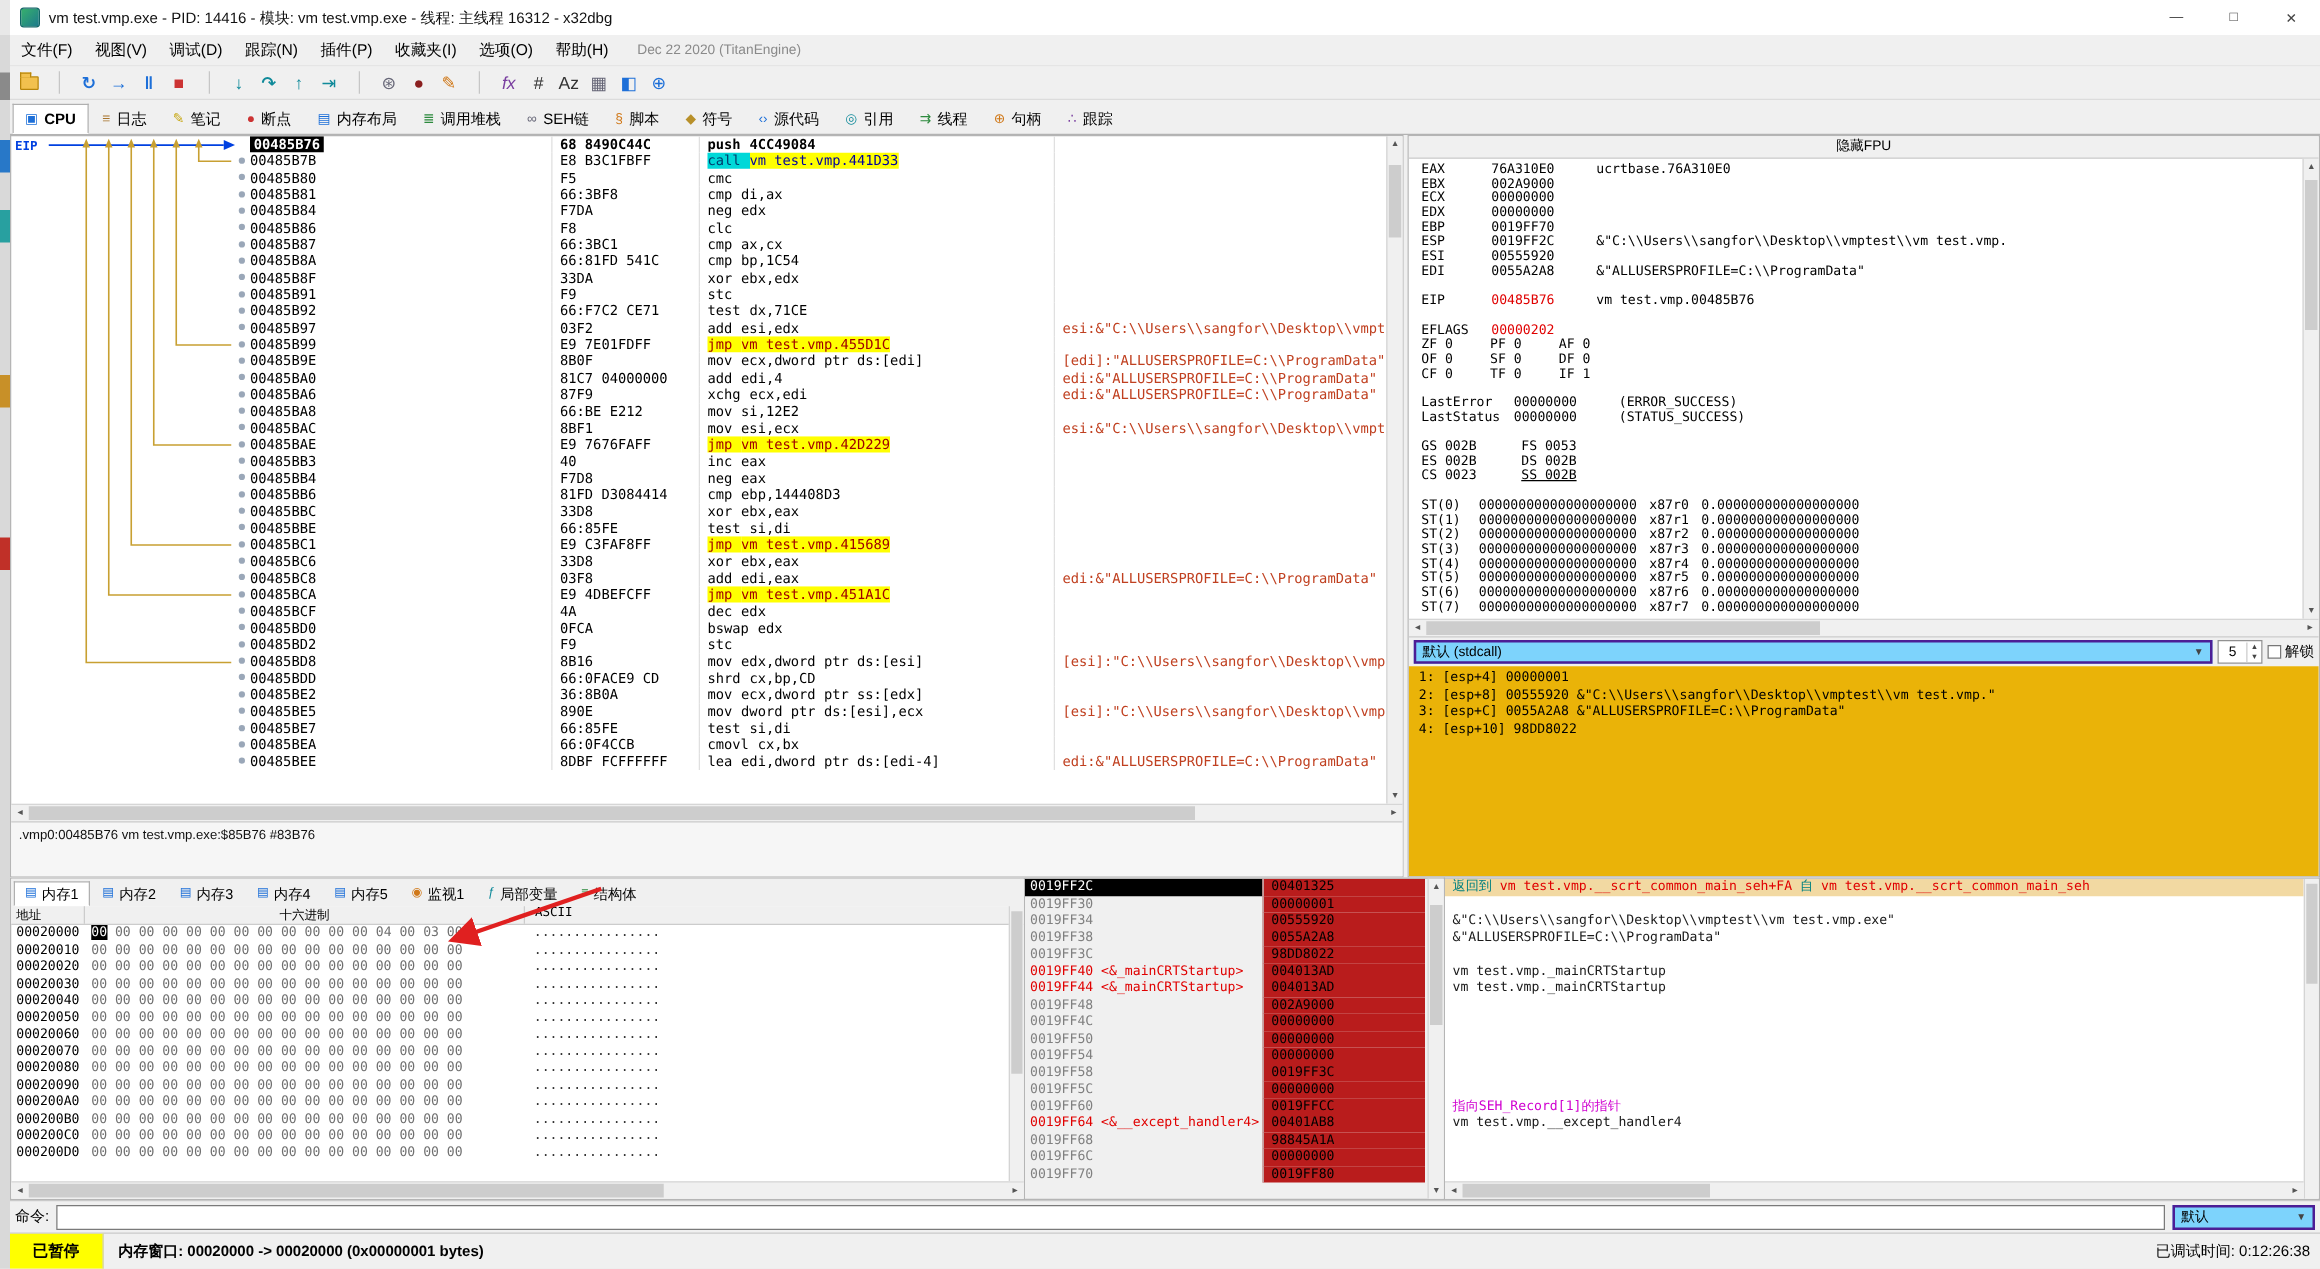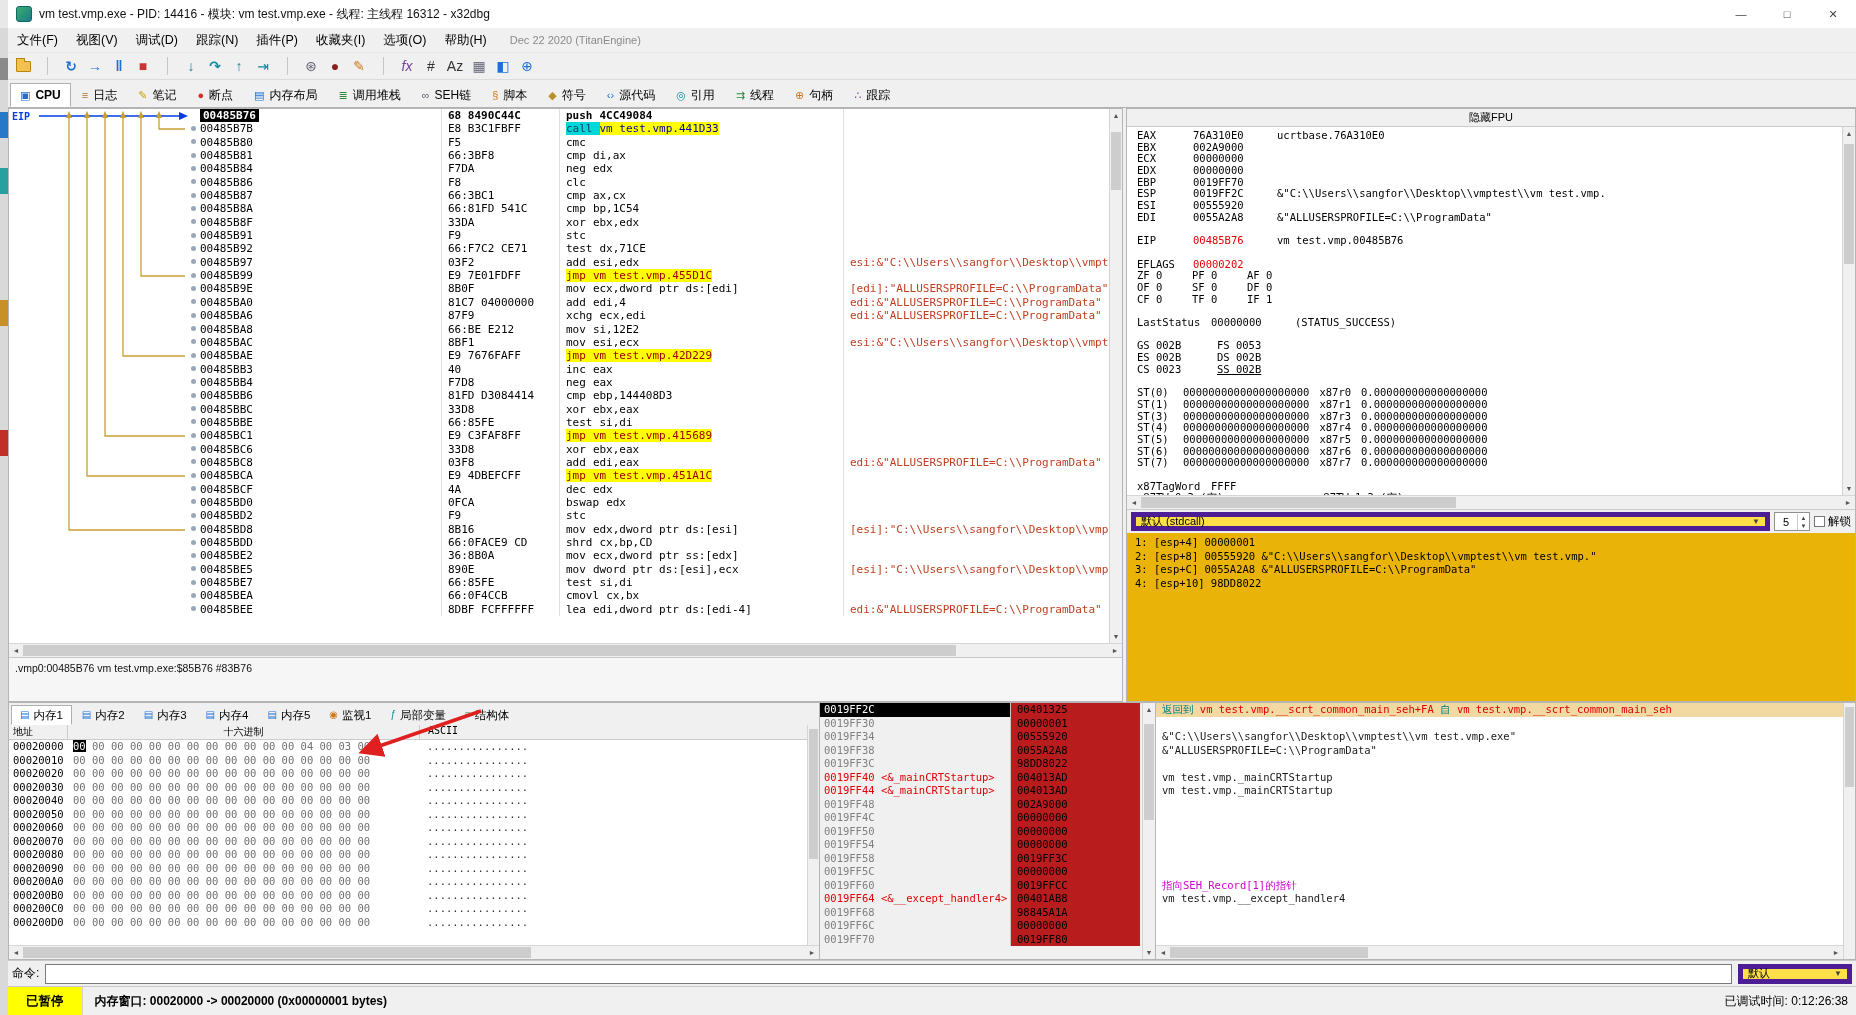--- a/index.html
+++ b/index.html
@@ -88,21 +88,21 @@
   .rn2{display:inline-block;min-width:74px}
   .rv{display:inline-block;min-width:84px}
   .red{color:#e00000}
   .fl{display:inline-block;width:55px}
   .fl2{display:inline-block;width:80px}
   .uline{text-decoration:underline}
   .stn{display:inline-block;width:46px}
   .sth{margin-right:10px}.str{margin-right:10px}
   .twa{display:inline-block;width:180px}
   .argsbar{height:24px;background:#f0f0f0;border-top:1px solid #ccc;display:flex;align-items:center;padding:0 4px;gap:4px;flex:none}
-  .combo{background:#fde047;border:5px solid #4c1d95;height:19px;display:flex;align-items:center;padding:0 5px;font-size:11px;gap:6px}
+  .combo{background:#7dd3fc;border:2px solid #4c1d95;height:19px;display:flex;align-items:center;padding:0 5px;font-size:11px;gap:6px}
   .carr{font-size:8px;color:#444;margin-left:auto}
   .argscombo{flex:1}
   .spinner{width:36px;height:19px;background:#fff;border:1px solid #919191;display:flex;align-items:center}
   .spinner .num{flex:1;text-align:center;font-size:11px}
   .spinarrows{width:12px;display:flex;flex-direction:column;border-left:1px solid #ccc;font-size:6px;color:#444;text-align:center;line-height:8px}
   .chk{display:flex;align-items:center;gap:3px;font-size:11.5px}
   .chkbox{width:11px;height:11px;border:1px solid #777;background:#fff;display:inline-block}
   .argsrows{background:#eab308;padding:3px 0 0 8px;font-family:"DejaVu Sans Mono","Liberation Mono",monospace;font-size:10.5px;flex:1}
   .arow{height:13.5px;line-height:13.5px;white-space:nowrap;overflow:hidden}
 
@@ -632,34 +632,36 @@
           <div class="rrow"><span class="rn">EFLAGS</span><span class="rv red">00000202</span></div>
           <div>
 
           <div class="rrow"><span class="fl">ZF 0</span><span class="fl">PF 0</span><span class="fl">AF 0</span></div>
               <div class="rrow"><span class="fl">OF 0</span><span class="fl">SF 0</span><span class="fl">DF 0</span></div>
               <div class="rrow"><span class="fl">CF 0</span><span class="fl">TF 0</span><span class="fl">IF 1</span></div>
             </div>
           <div class="rrow"></div>
           <div>
 
+          <div class="rrow"><span class="rn2">LastError</span><span class="rv">00000000</span><span>(ERROR_SUCCESS)</span></div>
               <div class="rrow"><span class="rn2">LastStatus</span><span class="rv">00000000</span><span>(STATUS_SUCCESS)</span></div>
             </div>
           <div class="rrow"></div>
           <div>
 
           <div class="rrow"><span class="fl2">GS 002B</span><span class="fl2">FS 0053</span></div>
               <div class="rrow"><span class="fl2">ES 002B</span><span class="fl2">DS 002B</span></div>
             </div>
           <div class="rrow"><span class="fl2">CS 0023</span><span class="fl2 uline">SS 002B</span></div>
           <div class="rrow"></div>
           <div>
 
           <div class="rrow"><span class="stn">ST(0)</span><span class="sth">00000000000000000000</span><span class="str">x87r0</span><span>0.000000000000000000</span></div>
               <div class="rrow"><span class="stn">ST(1)</span><span class="sth">00000000000000000000</span><span class="str">x87r1</span><span>0.000000000000000000</span></div>
+              <div class="rrow"><span class="stn">ST(2)</span><span class="sth">00000000000000000000</span><span class="str">x87r2</span><span>0.000000000000000000</span></div>
               <div class="rrow"><span class="stn">ST(3)</span><span class="sth">00000000000000000000</span><span class="str">x87r3</span><span>0.000000000000000000</span></div>
               <div class="rrow"><span class="stn">ST(4)</span><span class="sth">00000000000000000000</span><span class="str">x87r4</span><span>0.000000000000000000</span></div>
               <div class="rrow"><span class="stn">ST(5)</span><span class="sth">00000000000000000000</span><span class="str">x87r5</span><span>0.000000000000000000</span></div>
               <div class="rrow"><span class="stn">ST(6)</span><span class="sth">00000000000000000000</span><span class="str">x87r6</span><span>0.000000000000000000</span></div>
               <div class="rrow"><span class="stn">ST(7)</span><span class="sth">00000000000000000000</span><span class="str">x87r7</span><span>0.000000000000000000</span></div>
             </div>
           <div class="rrow"></div>
           <div class="rrow"><span class="rn2">x87TagWord</span><span>FFFF</span></div>
           <div>
 

